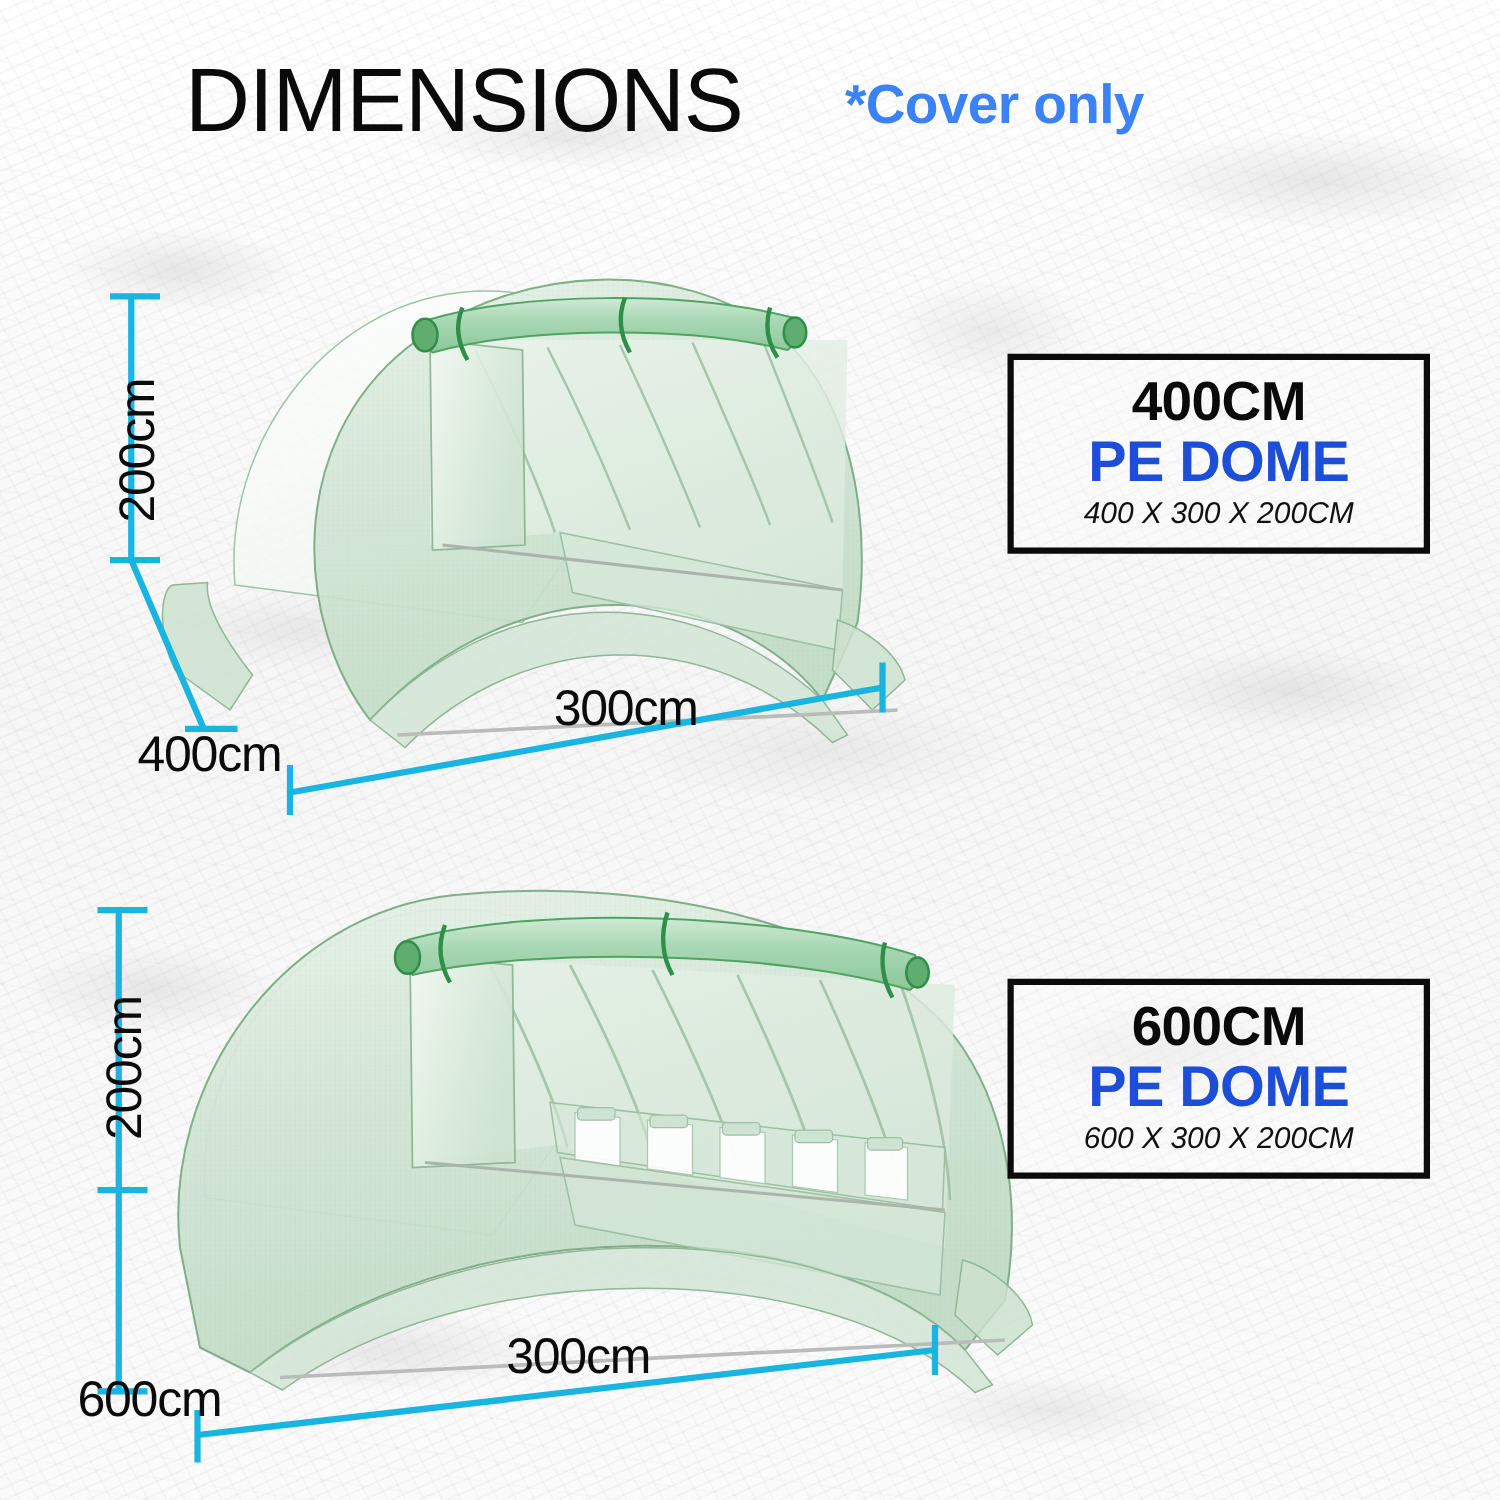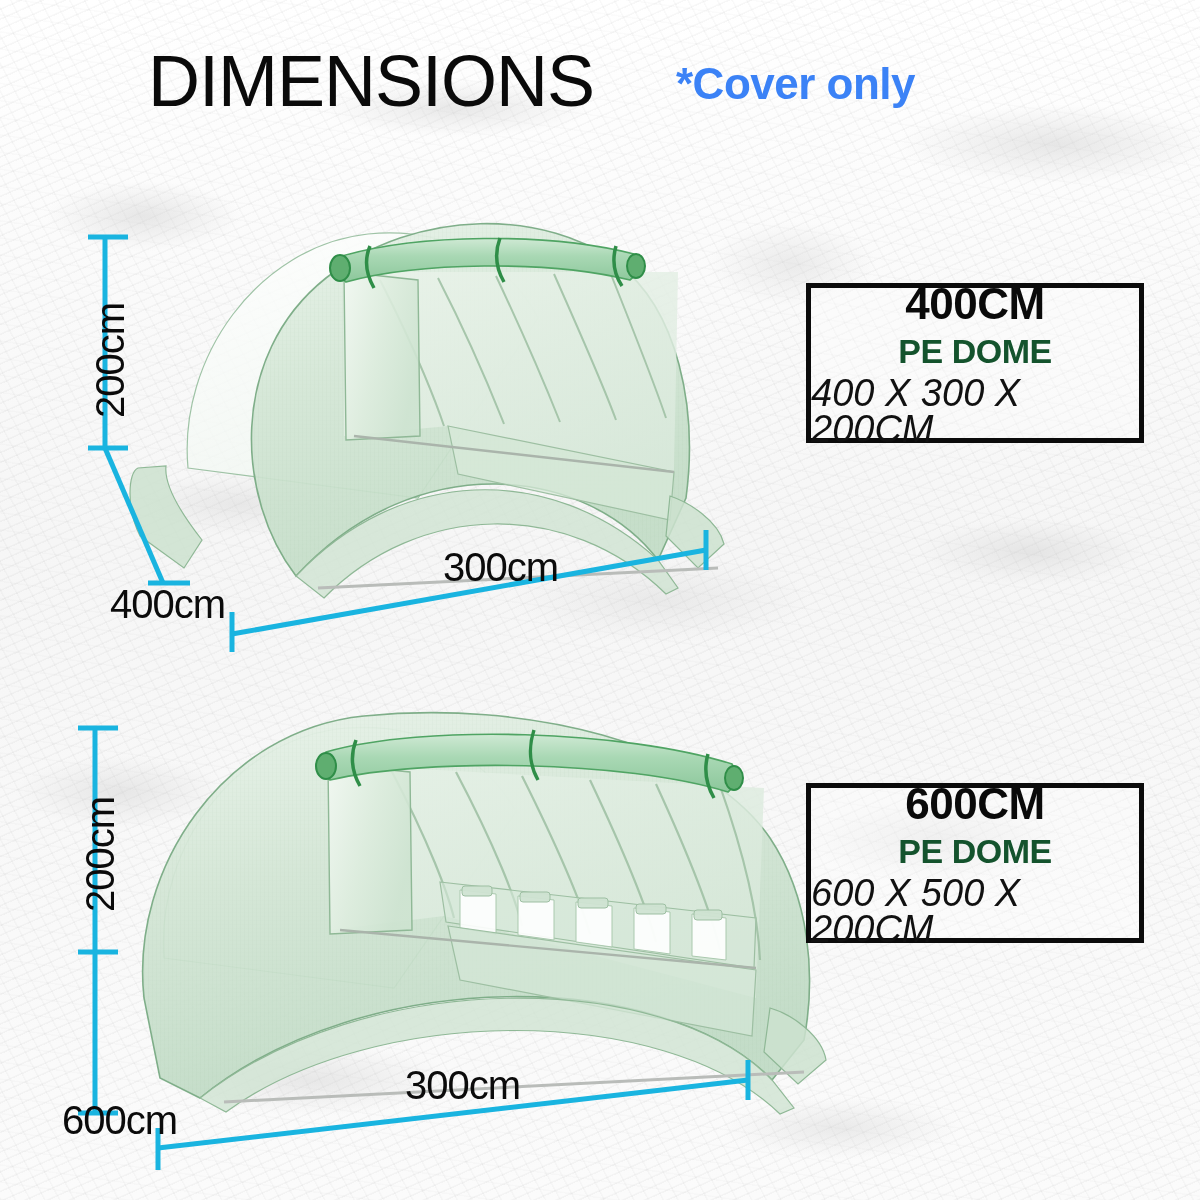--- a/index.html
+++ b/index.html
@@ -51,22 +51,22 @@
   }
   
   .info-box{
     position:absolute;box-sizing:border-box;
     border:5px solid #0b0b0b;background:rgba(255,255,255,.30);
     display:flex;flex-direction:column;align-items:center;justify-content:center;
   }
   #box-400{left:806px;top:283px;width:338px;height:160px;}
   #box-600{left:806px;top:783px;width:338px;height:160px;}
   .box-size{font-size:44px;font-weight:bold;color:#0a0a0a;line-height:48px;letter-spacing:-.5px;}
-  .box-type{font-size:34px;font-weight:bold;color:#14532d;line-height:46px;letter-spacing:-.5px;}
-  .box-dims{font-size:38px;font-style:italic;color:#111;line-height:36px;letter-spacing:0;margin-top:1px;}
+  .box-type{font-size:46px;font-weight:bold;color:#1d4ed8;line-height:46px;letter-spacing:-.5px;}
+  .box-dims{font-size:24px;font-style:italic;color:#111;line-height:36px;letter-spacing:0;margin-top:1px;}
   
   .dim-svg{position:absolute;left:0;top:0;width:1200px;height:1200px;pointer-events:none;}
   .dim-label{
     position:absolute;color:#0b0b0b;font-weight:400;white-space:nowrap;
     font-size:40px;line-height:44px;letter-spacing:-1px;
   }
   .dim-label.vert{transform:rotate(-90deg);transform-origin:left top;}
   
   .gh{position:absolute;}
   #gh-400{left:118px;top:168px;width:640px;height:440px;}
@@ -286,16 +286,16 @@
 
   <div class="info-box" id="box-400">
     <div class="box-size">400CM</div>
     <div class="box-type">PE DOME</div>
     <div class="box-dims">400 X 300 X 200CM</div>
   </div>
 
   <div class="info-box" id="box-600">
     <div class="box-size">600CM</div>
     <div class="box-type">PE DOME</div>
-    <div class="box-dims">600 X 500 X 200CM</div>
+    <div class="box-dims">600 X 300 X 200CM</div>
   </div>
 
 </div>
 
 </body></html>

